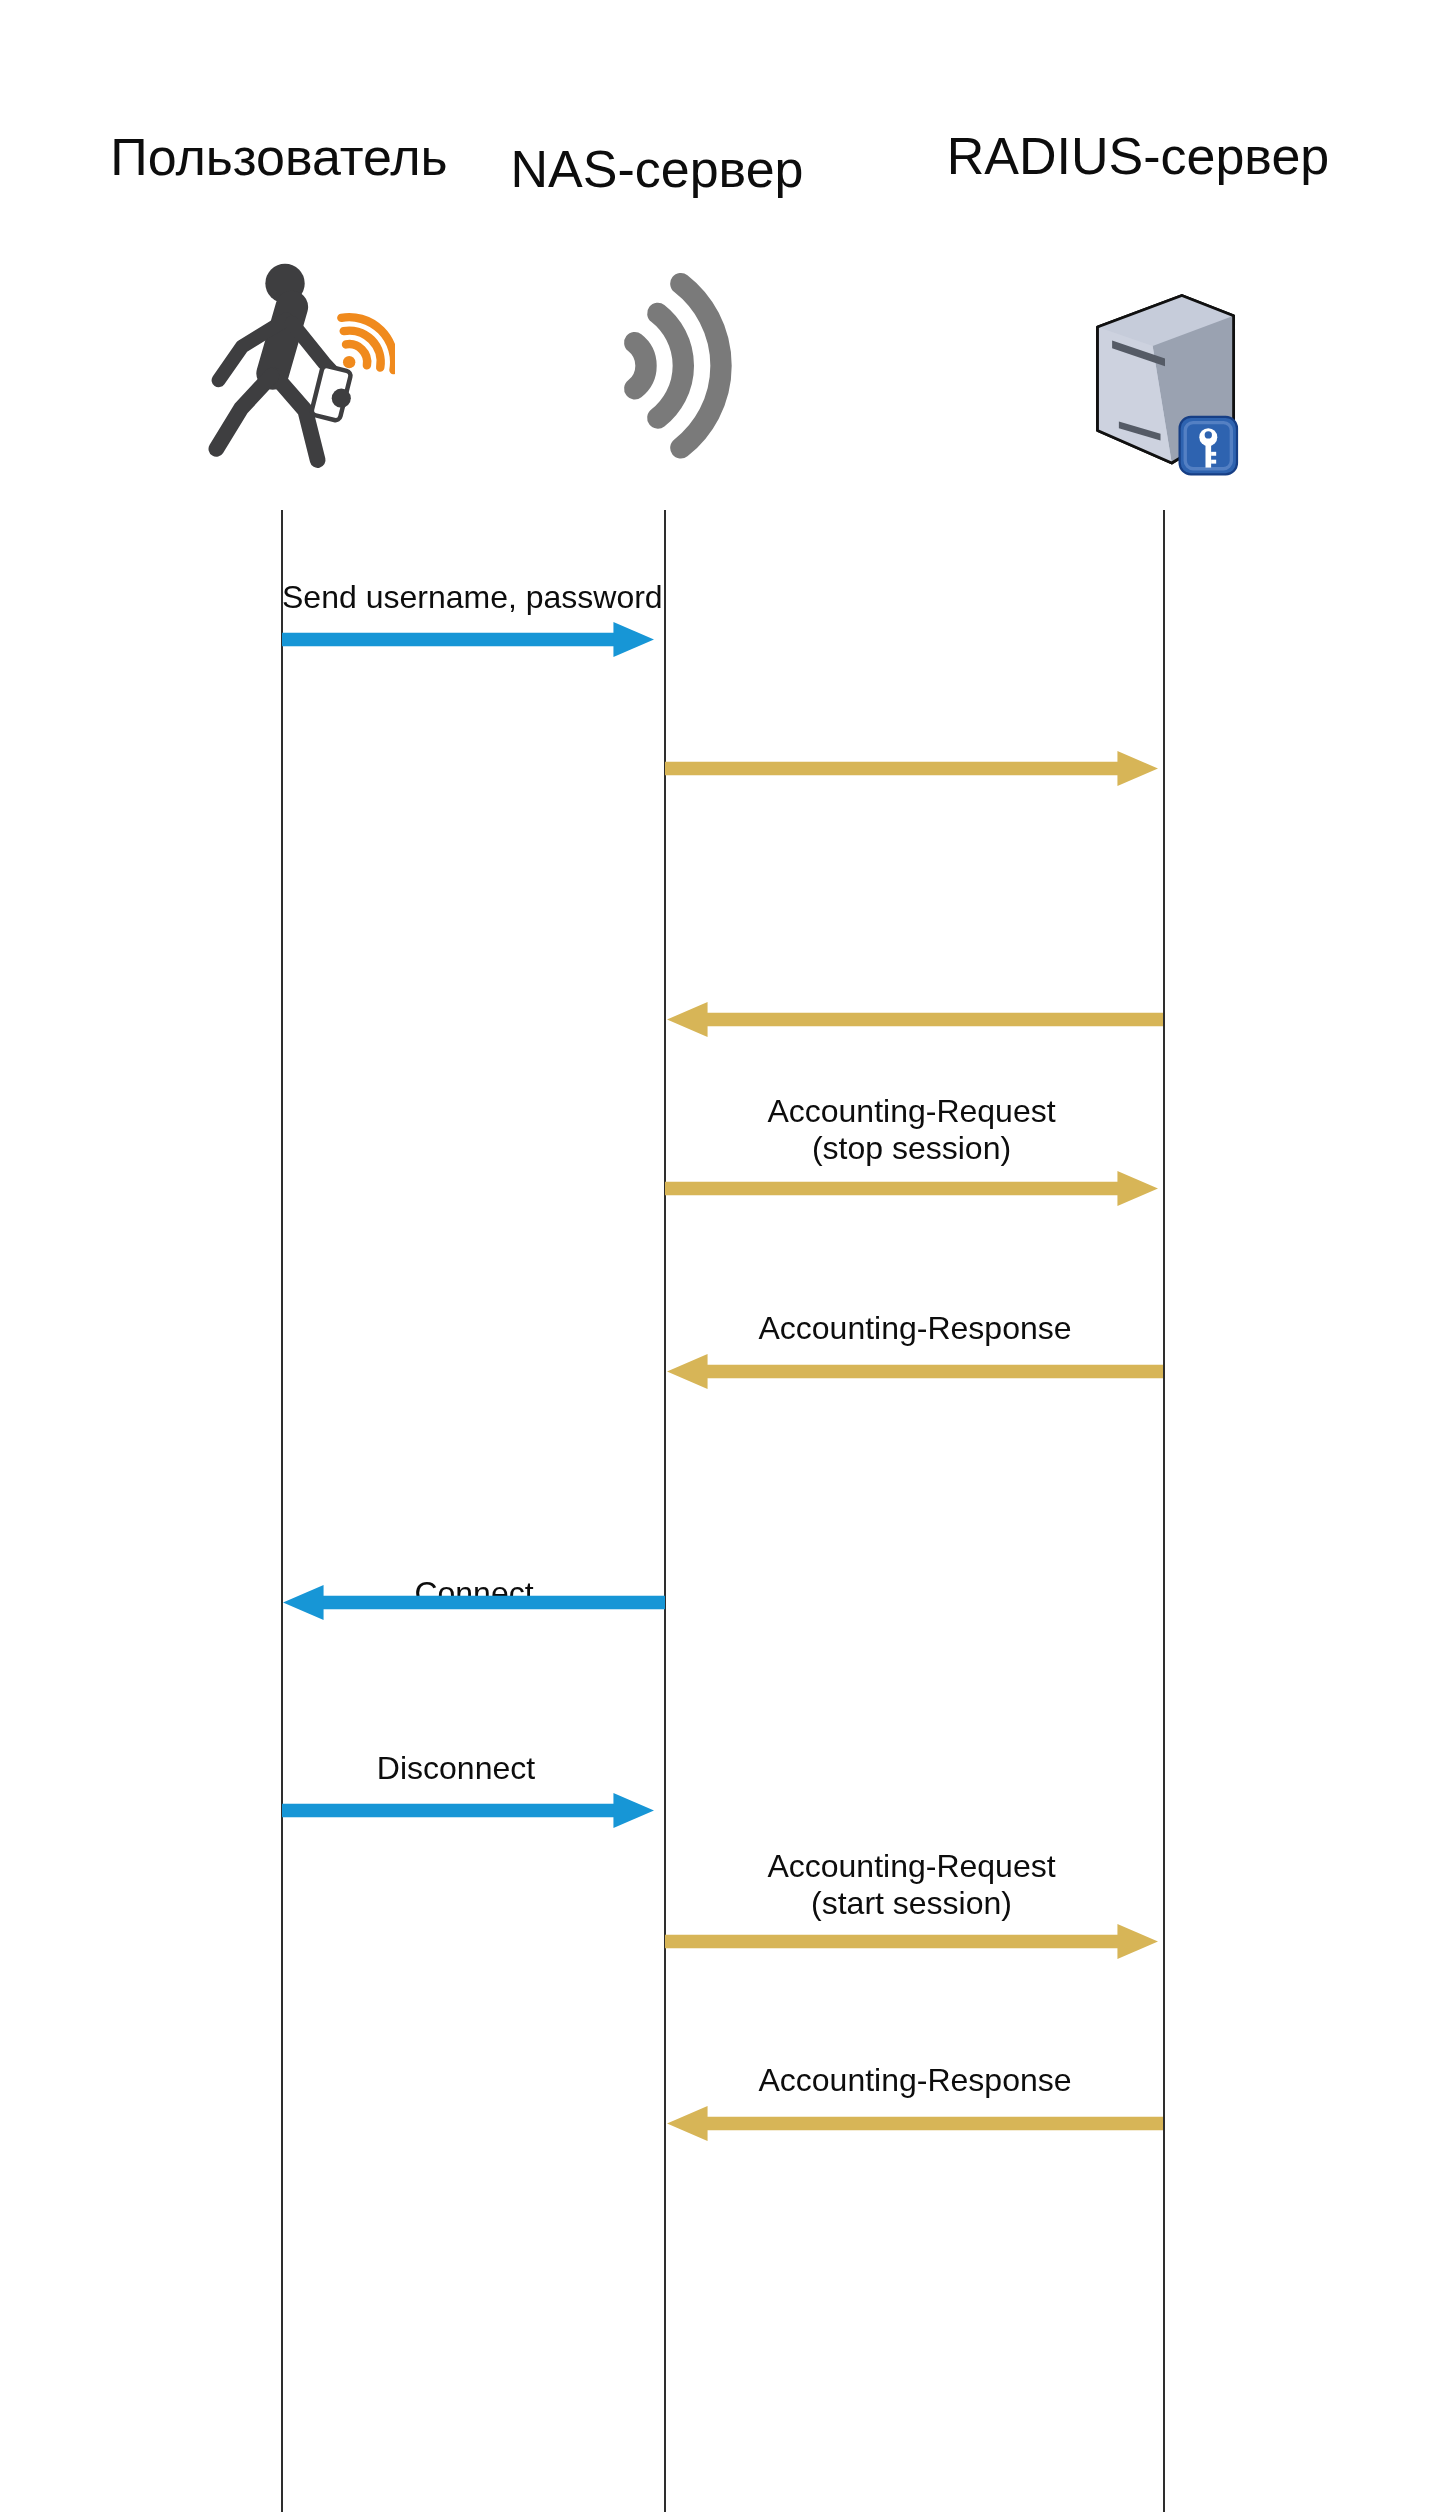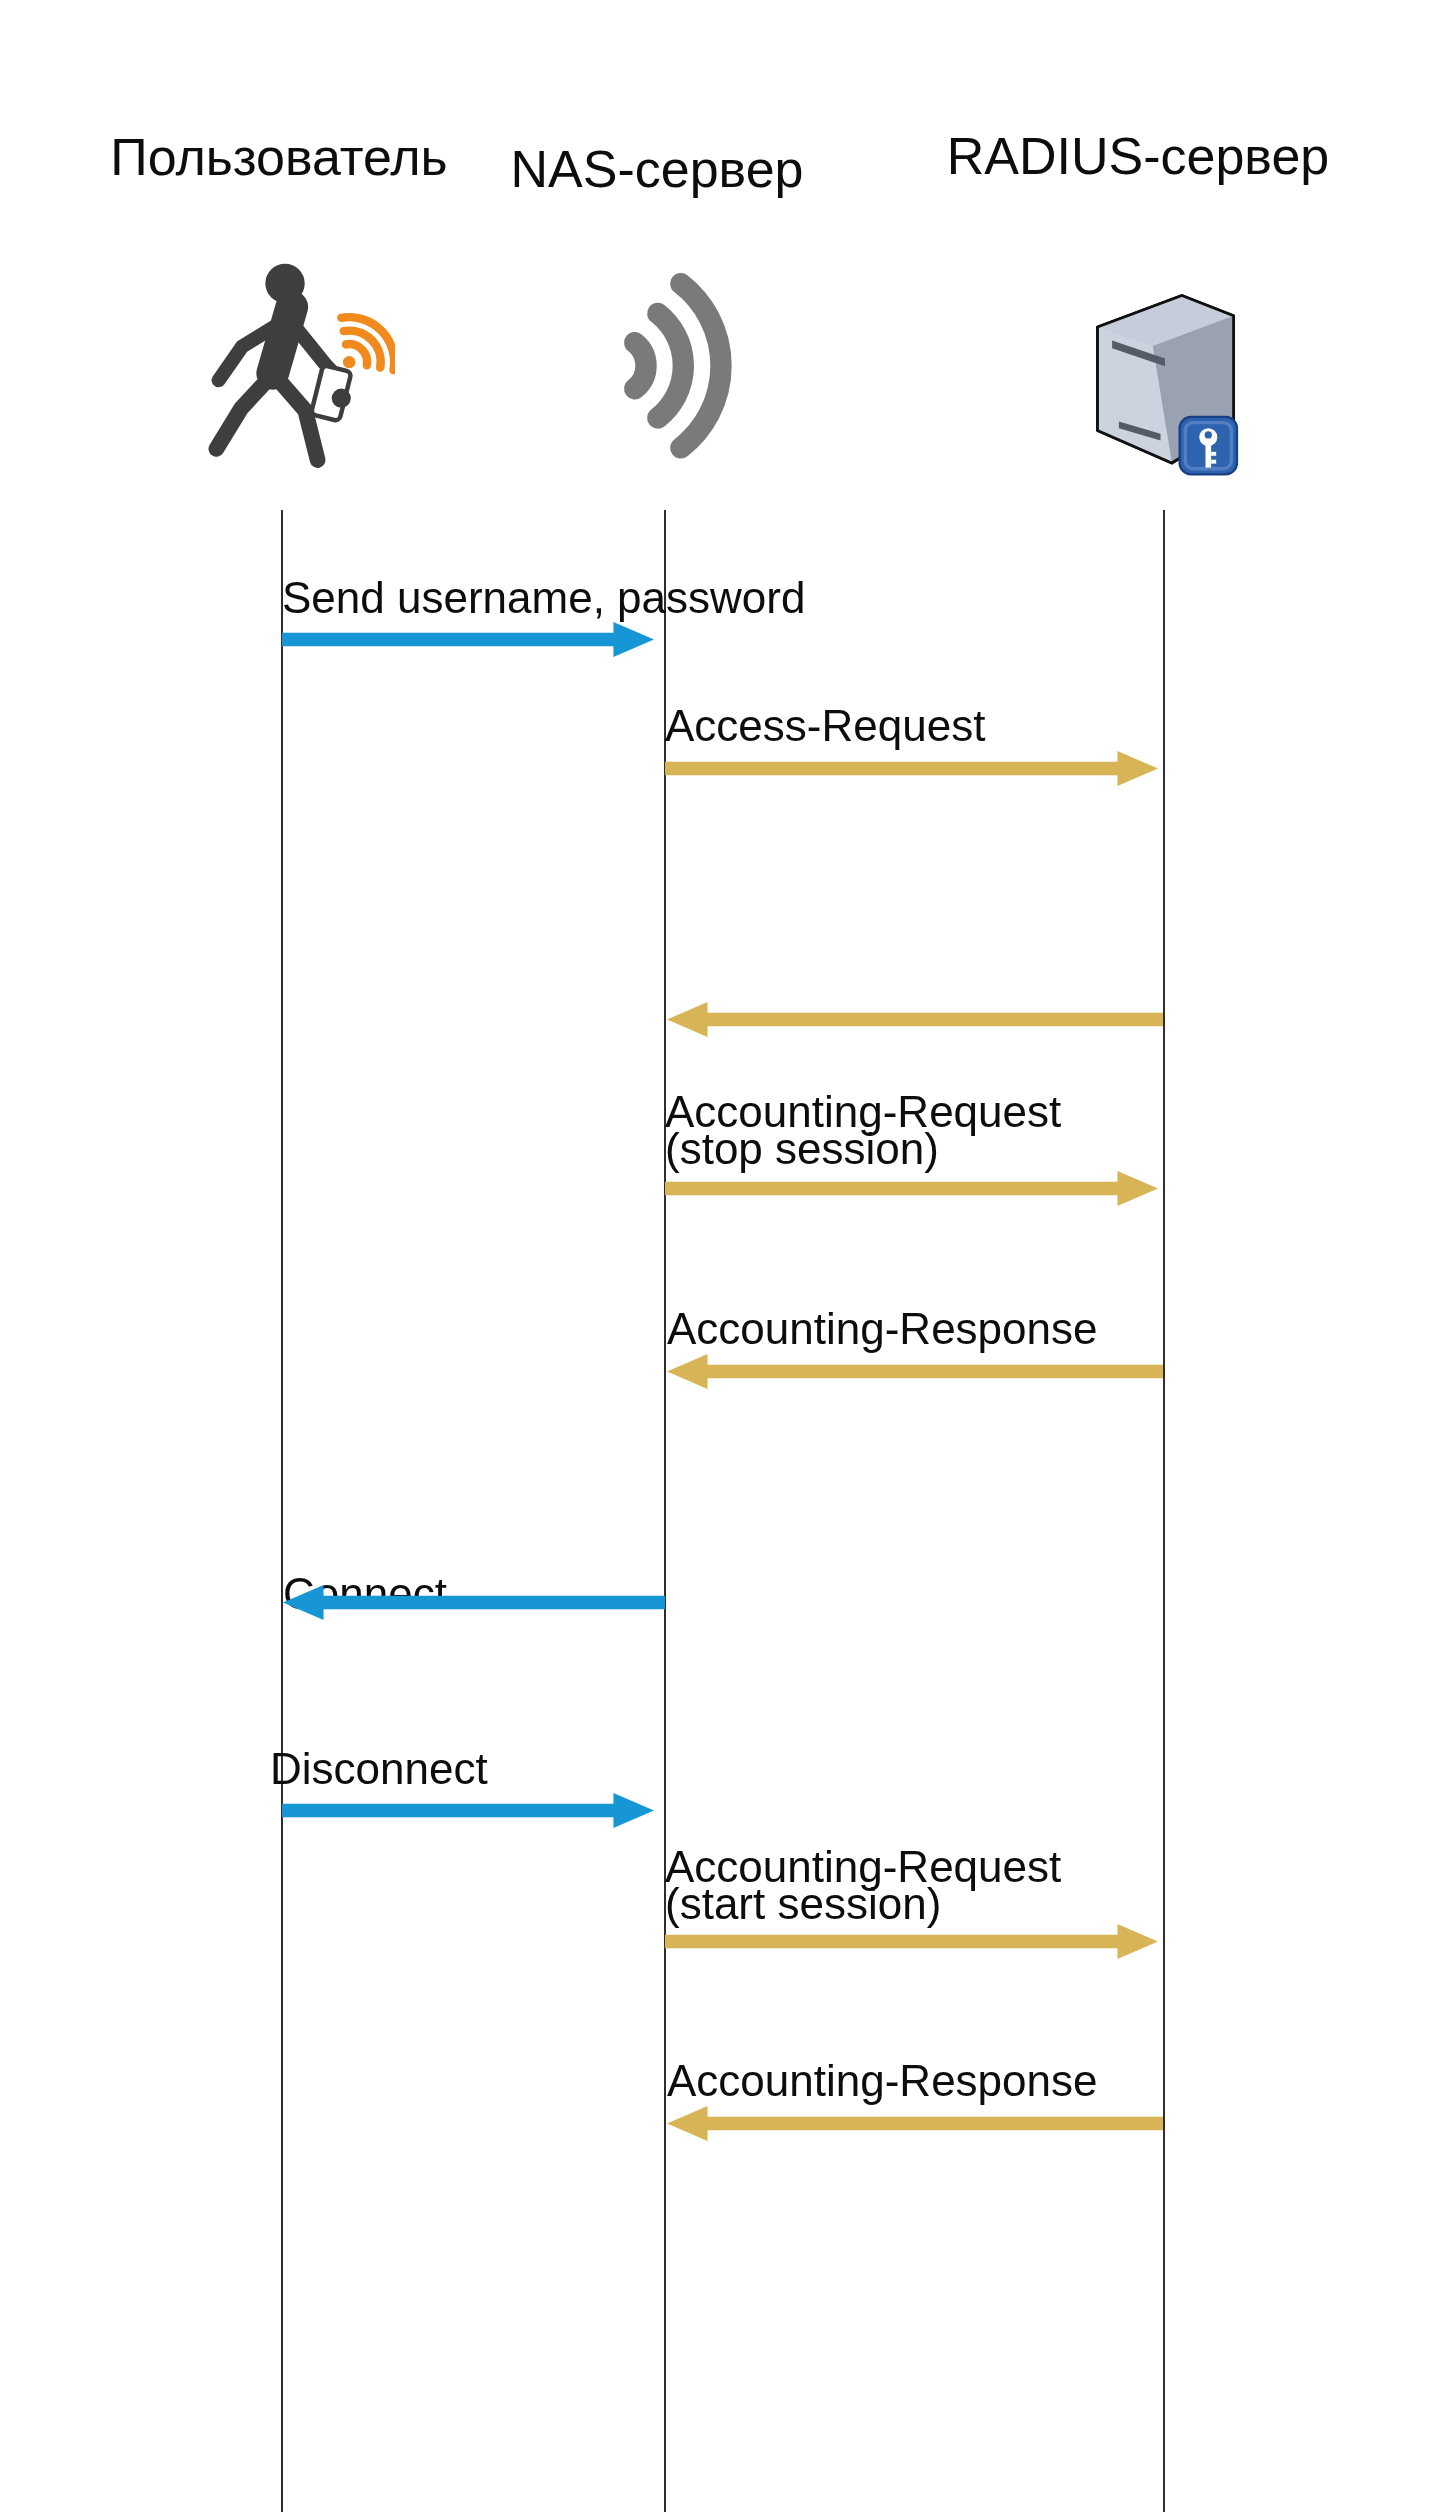--- a/index.html
+++ b/index.html
@@ -23,22 +23,22 @@
   .icon{position:absolute;}
   .lifeline{
     position:absolute;
     top:510px;
     width:1.7px;
     height:2002px;
     background:var(--lifeline,#2e2e2e);
   }
   .msg-label{
     position:absolute;
-    text-align:left;
-    font-size:44px;
+    text-align:center;
+    font-size:32px;
     line-height:37px;
     white-space:nowrap;
     color:var(--text,#0d0d0d);
   }
   .arrow{position:absolute;}
   .arrow .blue{fill:var(--arrow_user_nas,#1796d6);}
   .arrow .gold{fill:var(--arrow_nas_radius,#d7b557);}
   .person-stroke{stroke:var(--person,#3e3e40);fill:none;}
   .wifi-stroke{stroke:var(--phone_wifi,#f08a1d);fill:none;}
   .nas-stroke{stroke:var(--nas_signal,#7a7a7a);fill:none;}
@@ -97,21 +97,20 @@
   <div class="lifeline" style="left:281px"></div>
   <div class="lifeline" style="left:664px"></div>
   <div class="lifeline" style="left:1163px"></div>
 
   <div class="msg-label" style="left:282px;top:579px;width:372px">Send username, password</div>
   <svg class="arrow" style="left:282px;top:622px" width="372" height="35" viewBox="0 0 660 62">
     <rect class="blue" x="0" y="19" width="592" height="24"></rect>
     <polygon class="blue" points="588,0 660,31 588,62"></polygon>
   </svg>
 
-  <div class="msg-label" style="left:665px;top:707px;width:493px">Access-Request</div>
   <svg class="arrow" style="left:665px;top:751px" width="493" height="35" viewBox="0 0 875 62">
     <rect class="gold" x="0" y="19" width="807" height="24"></rect>
     <polygon class="gold" points="803,0 875,31 803,62"></polygon>
   </svg>
 
   <svg class="arrow" style="left:667px;top:1002px" width="496" height="35" viewBox="0 0 881 62">
     <rect class="gold" x="70" y="19" width="811" height="24"></rect>
     <polygon class="gold" points="72,0 0,31 72,62"></polygon>
   </svg>
 

